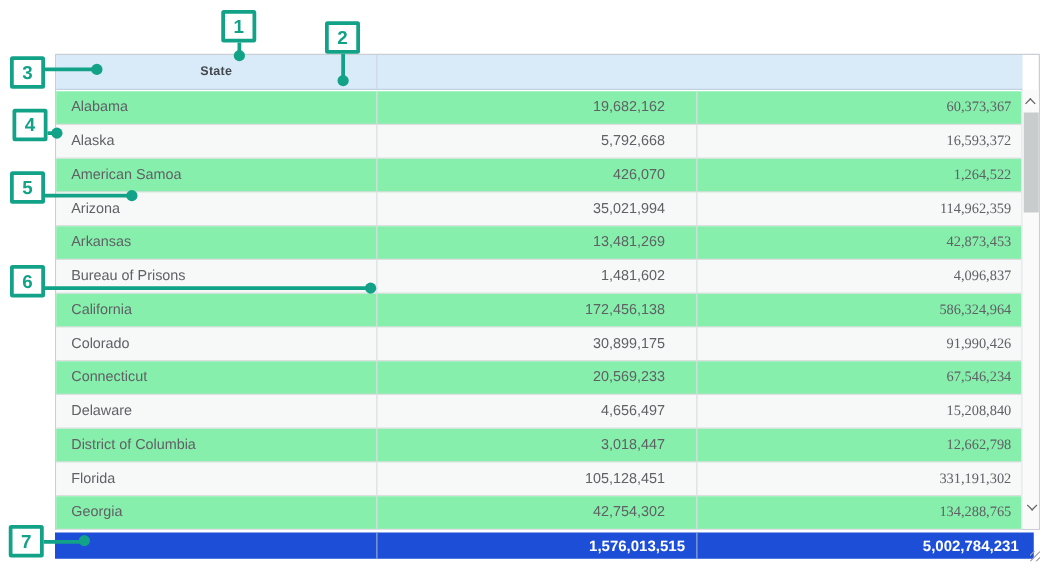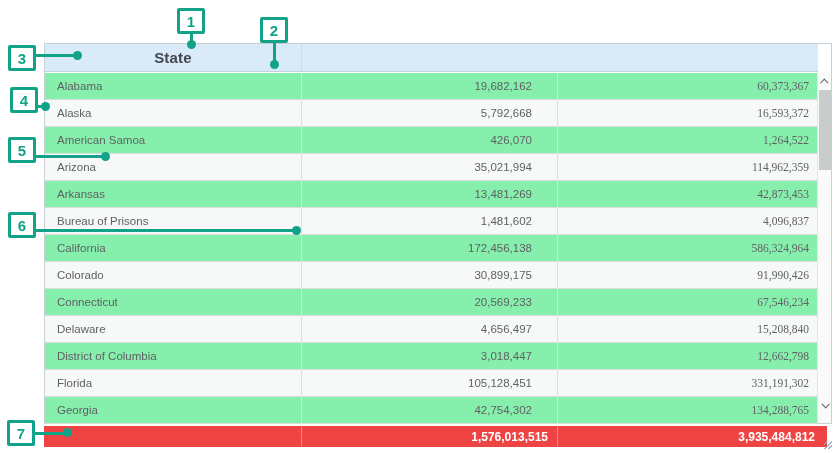--- a/index.html
+++ b/index.html
@@ -12,21 +12,21 @@
   .grid {
     position: absolute; left: 44px; top: 43px; width: 788px; height: 381px;
     border: 1px solid #c9cfd4; background: #ffffff;
   }
   .header-row {
     position: absolute; left: 0; top: 0; width: 773px; height: 28px;
     display: flex; background: #d9eaf8; border-bottom: 1px solid #c3d2de;
   }
   .header-cell {
     display: flex; align-items: center; justify-content: center;
-    font-size: 15px; font-weight: bold; color: #42474d; letter-spacing: .2px;
+    font-size: 10px; font-weight: bold; color: #42474d; letter-spacing: .2px;
     border-right: 1px solid #cdd9e3;
   }
   .header-cell:last-child { border-right: none; }
   .col-state { width: 257px; }
   .col-fully { width: 256px; margin-top: 44px; }
   .col-total { width: 260px; }
 
   .body-rows { position: absolute; left: 0; top: 29px; width: 773px; }
   .row { display: flex; height: 27px; background: #86efac; border-bottom: 1px solid #dcdee0; }
   .row:nth-child(even) { background: #f7f8f8; }
@@ -48,21 +48,21 @@
   .scroll-btn.up { top: 2px; }
   .scroll-btn.down { bottom: 10px; }
   .chev { width: 6px; height: 6px; border-left: 1.6px solid #5f6165; border-top: 1.6px solid #5f6165; }
   .chev.up { transform: rotate(45deg) translateY(1px); }
   .chev.down { transform: rotate(225deg) translateY(1px); }
   .scroll-thumb { position: absolute; left: 1px; top: 18px; width: 12px; height: 80px; background: #c9cccd; }
 
   
   .total-row {
     position: absolute; left: 44px; top: 426px; width: 783px; height: 21px;
-    display: flex; background: #ef4444;
+    display: flex; background: #1d4ed8;
   }
   .t-cell {
     display: flex; align-items: center; justify-content: flex-end;
     font-size: 12px; font-weight: bold; color: #ffffff; border-right: 1px solid #8fa8cf;
   }
   .t-cell:last-child { border-right: none; }
   .t-cell.t-state { width: 258px; }
   .t-cell.t-fully { width: 256px; padding-right: 9px; }
   .t-cell.t-total { width: 269px; padding-right: 12px; }
 
@@ -168,21 +168,21 @@
       <div class="scroll-thumb"></div>
       <div class="scroll-btn down">
           <span class="chev down"></span>
         </div>
     </div>
   </div>
 
   <div class="total-row">
     <div class="t-cell t-state"></div>
     <div class="t-cell t-fully">1,576,013,515</div>
-    <div class="t-cell t-total">3,935,484,812</div>
+    <div class="t-cell t-total">5,002,784,231</div>
   </div>
 
   <div class="resize-grip"></div>
 
   <div class="ann-box" style="left:177px; top:8px;">
       <span>1</span>
     </div>
   <div class="ann-line" style="left:190px; top:34px; width:3px; height:10px;"></div>
   <div class="ann-dot" style="left:187px; top:40px;"></div>
 

